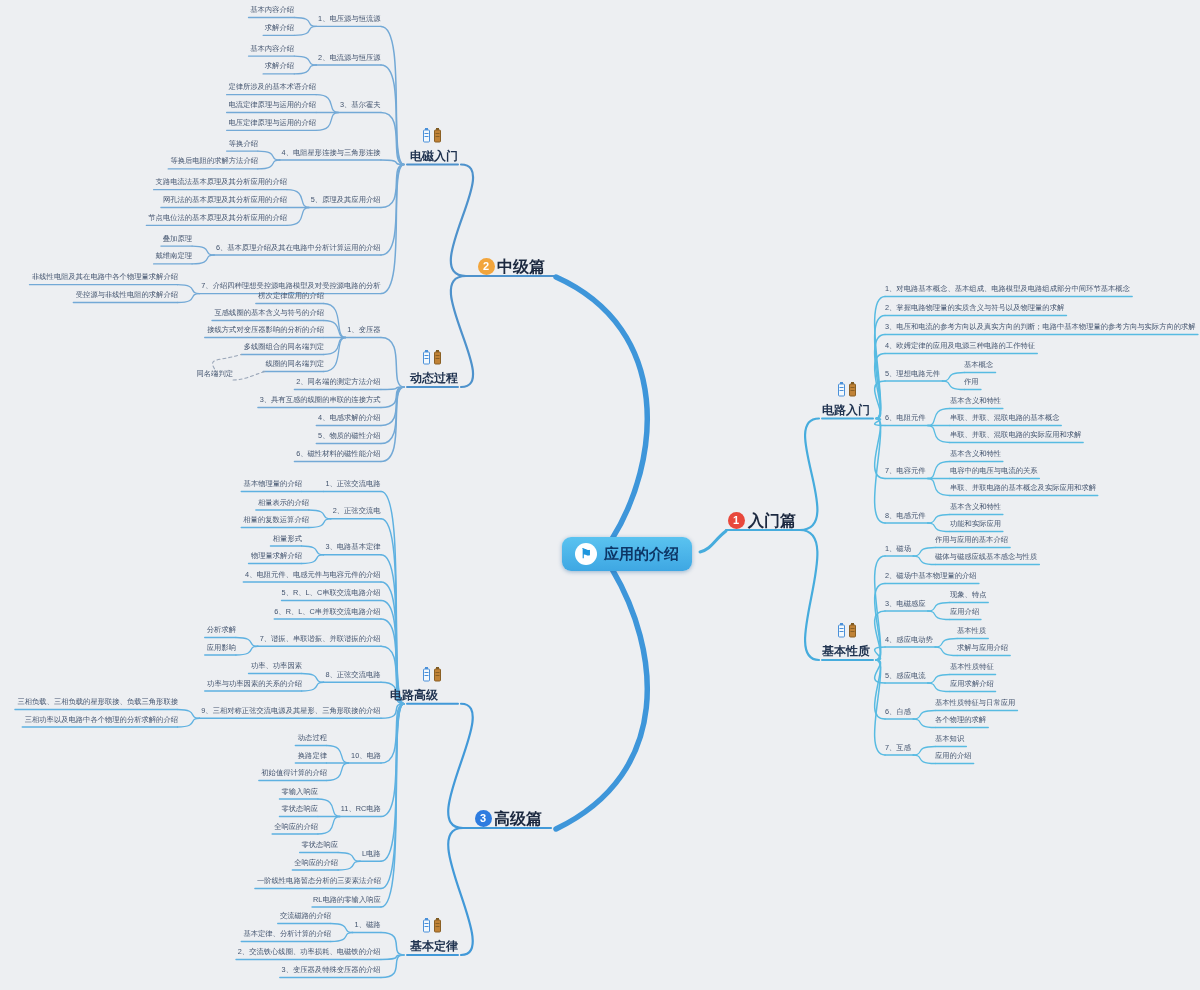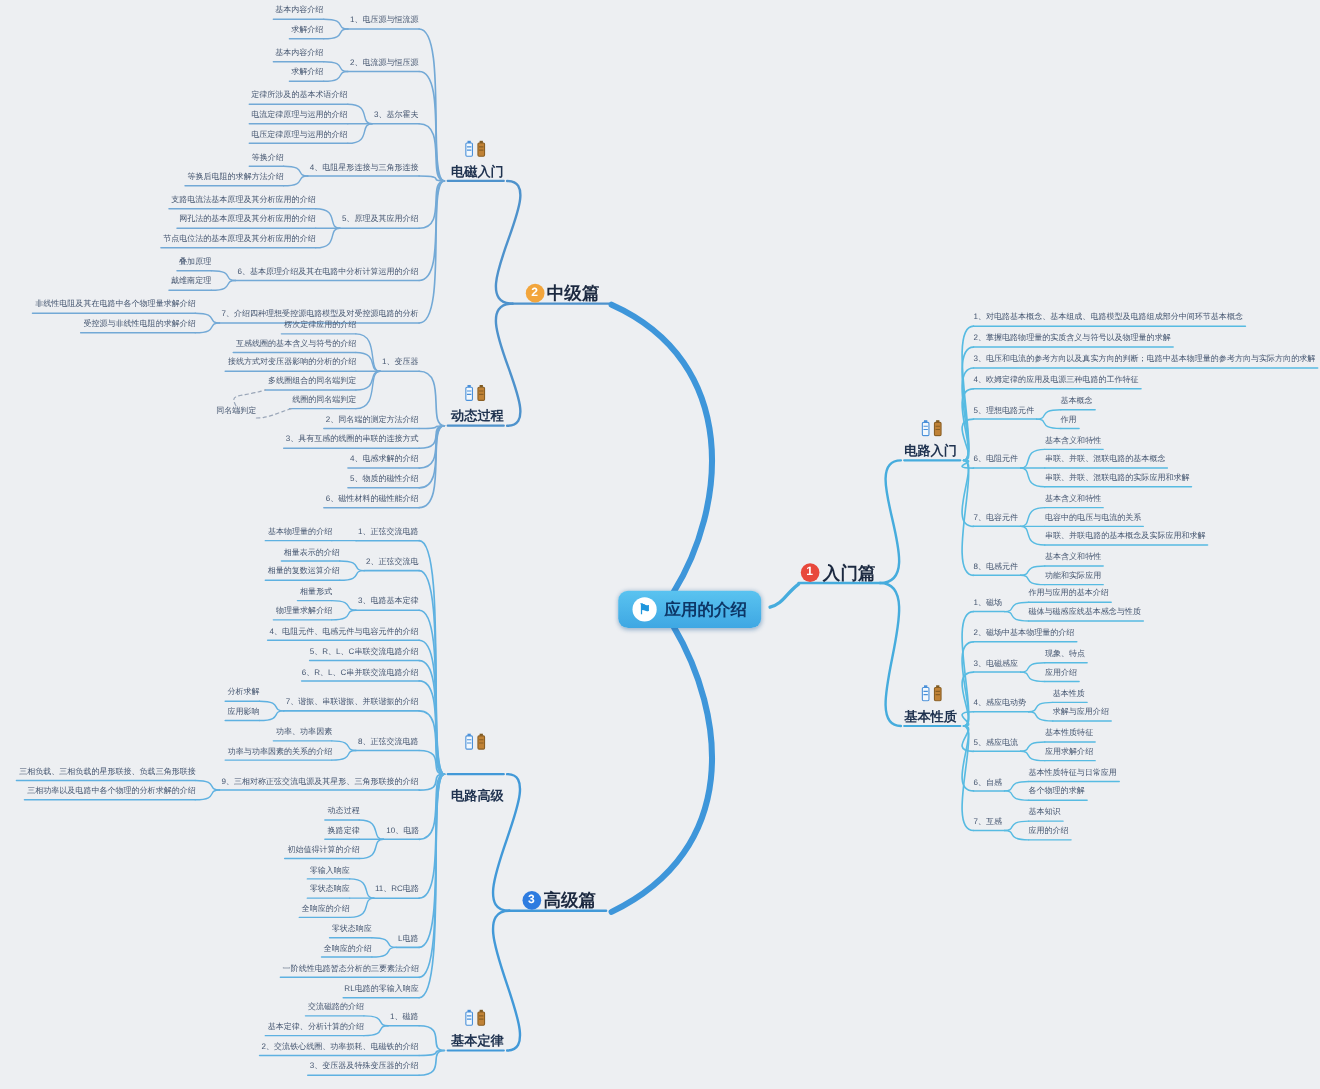--- a/index.html
+++ b/index.html
@@ -389,21 +389,21 @@
     <div class="node" style="top: 340px; right: 876.5px; transform-origin: 100% 50%;">多线圈组合的同名端判定</div>
     <div class="node" style="top: 357px; right: 876.5px; transform-origin: 100% 50%;">线圈的同名端判定</div>
     <div class="node" style="top: 367px; right: 966.9px; transform-origin: 100% 50%;">同名端判定</div>
     <div class="node" style="top: 375px; right: 819px; transform-origin: 100% 50%;">2、同名端的测定方法介绍</div>
     <div class="node" style="top: 393px; right: 819px; transform-origin: 100% 50%;">3、具有互感的线圈的串联的连接方式</div>
     <div class="node" style="top: 411px; right: 819px; transform-origin: 100% 50%;">4、电感求解的介绍</div>
     <div class="node" style="top: 429px; right: 819px; transform-origin: 100% 50%;">5、物质的磁性介绍</div>
     <div class="node" style="top: 447px; right: 819px; transform-origin: 100% 50%;">6、磁性材料的磁性能介绍</div>
     <div class="badge" style="background: rgb(46, 124, 224); left: 474.5px; top: 809.5px;">3</div>
     <div class="slabel" style="left: 494px; top: 809px;">高级篇</div>
-    <div class="blabel" style="top: 686.75px; right: 742px; margin-top: 28px;">电路高级</div>
+    <div class="blabel" style="top: 686.75px; right: 762px;">电路高级</div>
     <div class="bicon" style="top: 665.75px; left: 420.5px;"><svg width="24" height="16" viewBox="0 0 24 16">
         <rect x="4" y="1" width="3" height="2" fill="#4a90d9"></rect>
         <rect x="2.5" y="3" width="6" height="12" rx="1" fill="#f2f8fd" stroke="#4a90d9"></rect>
         <line x1="3.5" y1="6.5" x2="7.5" y2="6.5" stroke="#4a90d9"></line>
         <line x1="3.5" y1="9.5" x2="7.5" y2="9.5" stroke="#4a90d9"></line>
         <rect x="15" y="1" width="3" height="2" fill="#7d5a22"></rect>
         <rect x="13.5" y="3" width="6" height="12" rx="1" fill="#c08236" stroke="#8a5f24"></rect>
         <line x1="14.5" y1="6.5" x2="18.5" y2="6.5" stroke="#8a5f24"></line>
         <line x1="14.5" y1="9.5" x2="18.5" y2="9.5" stroke="#8a5f24"></line>
       </svg></div>

